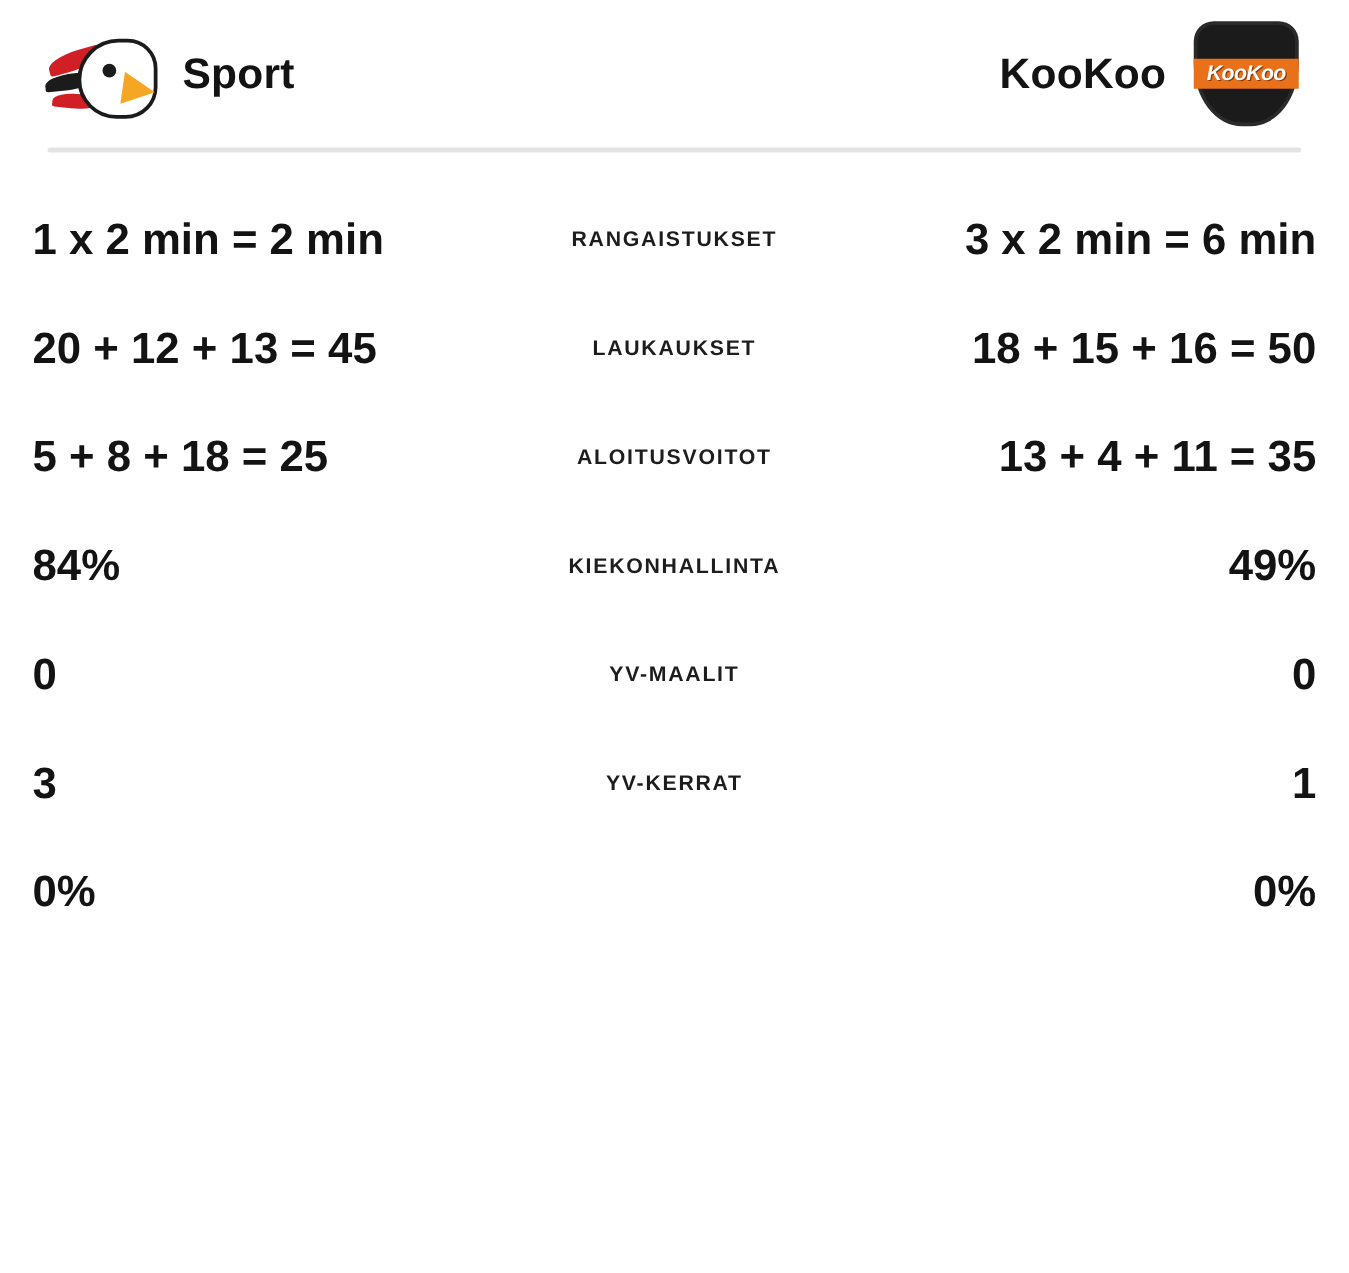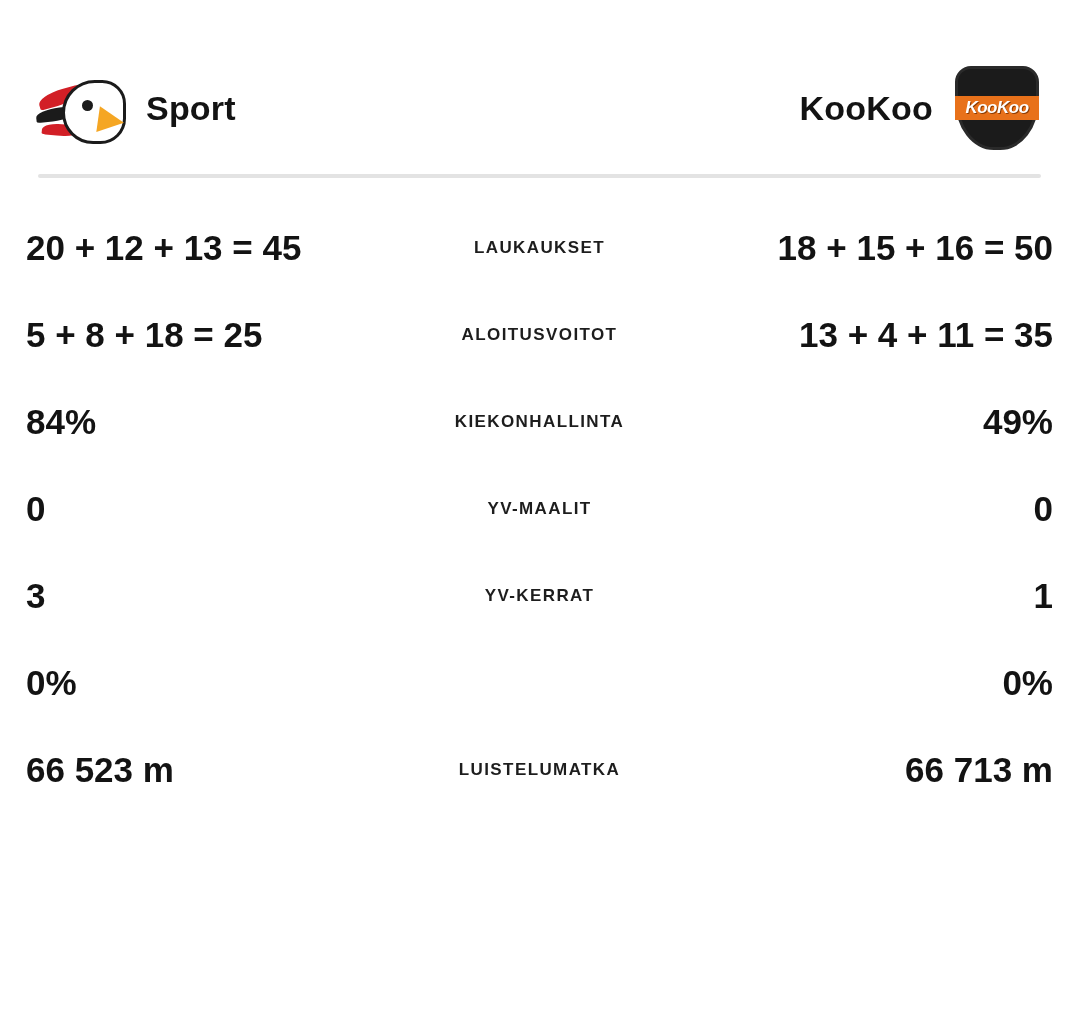--- a/index.html
+++ b/index.html
@@ -21,24 +21,23 @@
     height: 1018px;
     box-sizing: border-box;
     padding: 0 24px;
   }
 
   
   .header {
     display: flex;
     align-items: center;
     justify-content: space-between;
-    height: 132px;
+    height: 118px;
     padding: 0 12px;
     box-sizing: border-box;
-    margin-top: 42px;
   }
   .team {
     display: flex;
     align-items: center;
     gap: 18px;
   }
   .team-name {
     font-size: 34px;
     font-weight: 700;
     letter-spacing: 0.2px;
@@ -188,20 +187,25 @@
         <span class="wordmark">KooKoo</span>
       </div>
     </div>
 
   </div>
 
   <div class="divider"></div>
 
   <div class="stats">
 
+    <div class="stat-row">
+      <div class="stat-home">1 x 2 min = 2 min</div>
+      <div class="stat-label">RANGAISTUKSET</div>
+      <div class="stat-away">3 x 2 min = 6 min</div>
+    </div>
 
     <div class="stat-row">
       <div class="stat-home">20 + 12 + 13 = 45</div>
       <div class="stat-label">LAUKAUKSET</div>
       <div class="stat-away">18 + 15 + 16 = 50</div>
     </div>
 
 
     <div class="stat-row">
       <div class="stat-home">5 + 8 + 18 = 25</div>
@@ -225,21 +229,16 @@
       <div class="stat-home">3</div>
       <div class="stat-label">YV-KERRAT</div>
       <div class="stat-away">1</div>
     </div>
 
     <div class="stat-row">
       <div class="stat-home">0%</div>
       <div class="stat-away">0%</div>
     </div>
 
-    <div class="stat-row">
-      <div class="stat-home">66 523 m</div>
-      <div class="stat-label">LUISTELUMATKA</div>
-      <div class="stat-away">66 713 m</div>
-    </div>
 
   </div>
 
 </div>
 
 </body></html>

